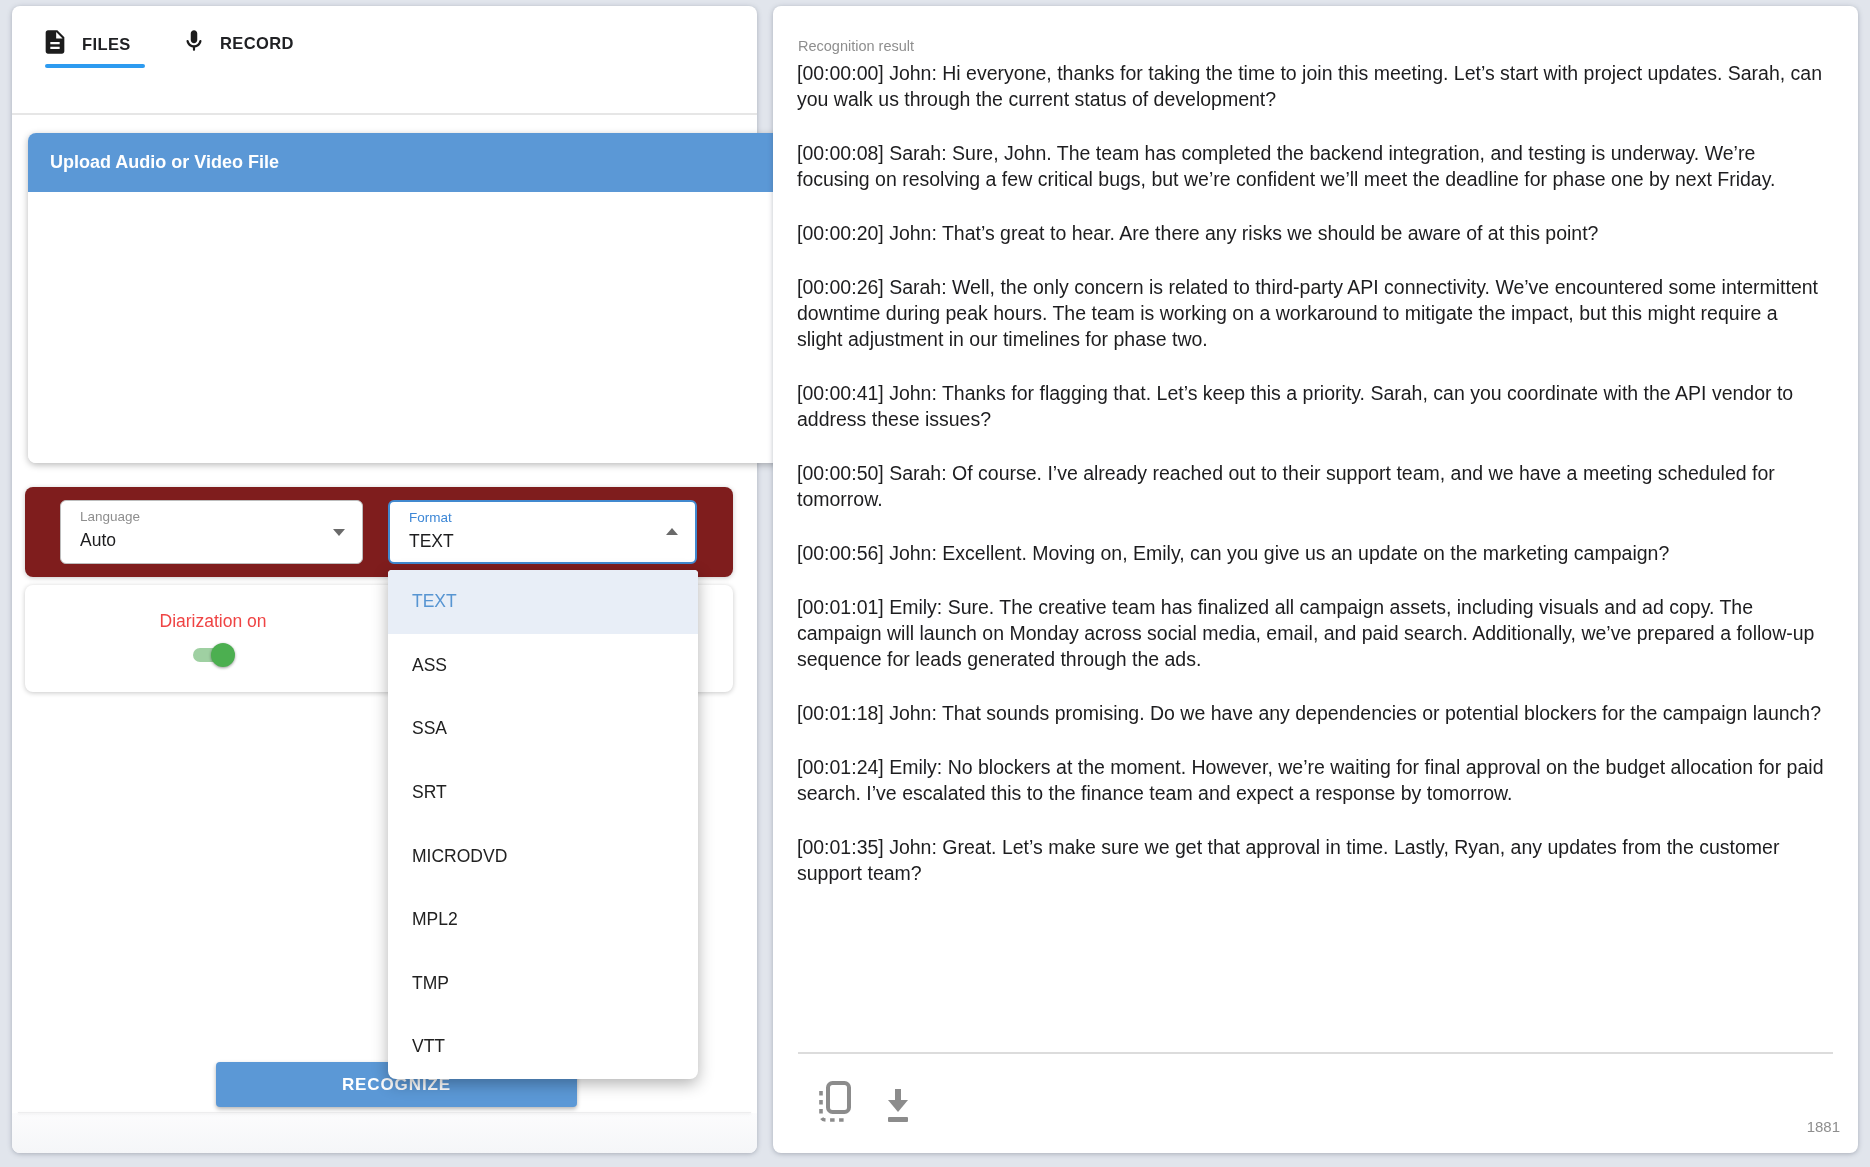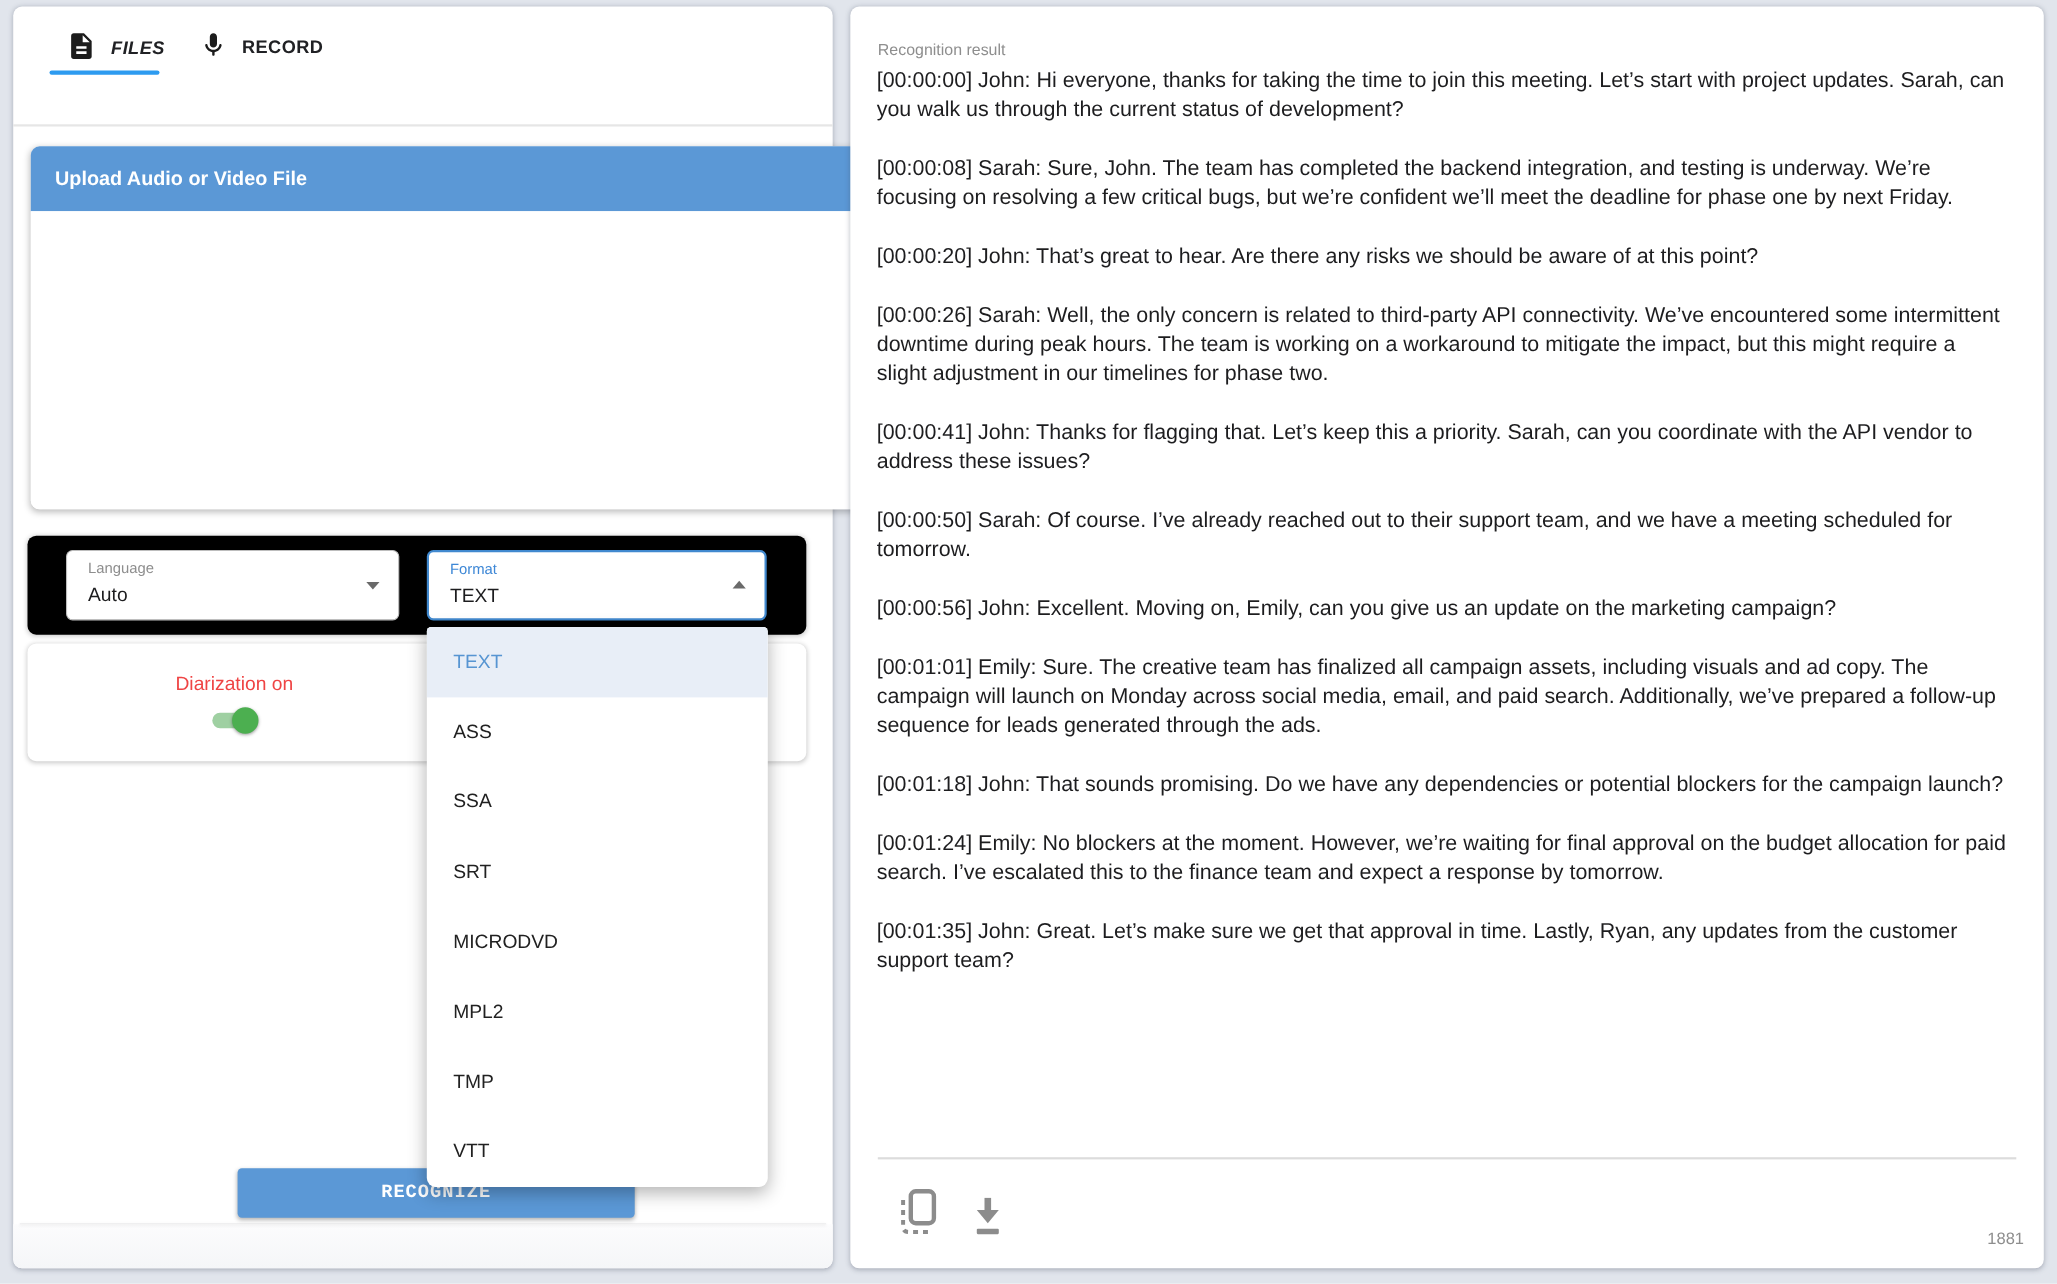--- a/index.html
+++ b/index.html
@@ -12,21 +12,21 @@
   }
   .panel {
     position:absolute; top:6px; height:1147px; background:#fff;
     border-radius:8px; box-shadow:0 1px 5px rgba(60,70,90,.35);
   }
   .left-panel  { left:12px;  width:745px; }
   .right-panel { left:773px; width:1085px; }
 
   
   .tab { position:absolute; top:22px; display:flex; align-items:center; gap:13px; cursor:pointer; }
-  .tab-files  { left:48px;font-style:italic; }
+  .tab-files  { left:29px; }
   .tab-record { left:169px; }
   .tab-label { font-size:16.5px; font-weight:600; letter-spacing:.4px; color:#202124; }
   .tab-underline { position:absolute; left:33px; top:58px; width:100px; height:3.5px; background:#2d9bf0; border-radius:2px; }
   .tabs-divider { position:absolute; left:0; right:0; top:107px; height:1.5px; background:#e6e6e6; }
 
   
   .upload-card {
     position:absolute; left:16px; top:127px; width:859px; height:330px;
     border-radius:8px; box-shadow:0 2px 7px rgba(0,0,0,.28); background:#fff;
   }
@@ -37,21 +37,21 @@
   .upload-title { color:#fff; font-size:18px; font-weight:700; }
   .upload-add-btn {
     position:absolute; right:13px; top:13px; width:34px; height:34px; background:#fff;
     border:none; border-radius:6px; display:flex; align-items:center; justify-content:center; cursor:pointer;
   }
   .upload-body { position:absolute; top:59px; left:0; right:0; bottom:0; background:#fff; border-radius:0 0 8px 8px; }
 
   
   .selects-card {
     position:absolute; left:13px; top:481px; width:708px; height:90px;
-    background:#000000; border-radius:8px; box-shadow:0 1px 5px rgba(0,0,0,.22);padding-left:48px;
+    background:#7f1d1d; border-radius:8px; box-shadow:0 1px 5px rgba(0,0,0,.22);padding-left:48px;
   }
   .select-box { position:absolute; top:13px; height:64px; border-radius:6px; cursor:pointer; background:#fff; }
   .select-language { left:35px;  width:303px; border:1.5px solid #bdbdbd; }
   .select-format   { left:363px; width:309px; border:2px solid #4189cf; }
   .select-label { position:absolute; left:19px; top:8px; font-size:13.5px; color:#8e8e8e; }
   .select-format .select-label { color:#3d87d6; }
   .select-value { position:absolute; left:19px; top:29px; font-size:17.5px; color:#1d1d1f; }
   .arrow-down { position:absolute; right:17px; top:28px; width:0; height:0;
     border-left:6.5px solid transparent; border-right:6.5px solid transparent; border-top:7.5px solid #6a6a6a; }
   .arrow-up { position:absolute; right:17px; top:26px; width:0; height:0;
@@ -69,21 +69,21 @@
   .diarization-label { font-size:17.5px; color:#ef4444; }
   .switch { position:relative; width:40px; height:24px; cursor:pointer; }
   .switch-track { position:absolute; left:0; top:5px; width:38px; height:14px; border-radius:7px; background:#9fd0a2; }
   .switch-knob { position:absolute; right:-2px; top:0; width:24px; height:24px; border-radius:50%;
     background:#4caf50; box-shadow:0 1px 3px rgba(0,0,0,.4); }
 
   
   .recognize-button {
     position:absolute; left:204px; top:1056px; width:361px; height:45px;
     background:#5b98d6; color:#fff; border:none; border-radius:4px;
-    font-family:Liberation Mono, monospace; font-size:17px; font-weight:700; letter-spacing:.9px;
+    font-family:Liberation Sans, sans-serif; font-size:17px; font-weight:700; letter-spacing:.9px;
     box-shadow:0 2px 4px rgba(0,0,0,.3); cursor:pointer; z-index:5;
   }
   .left-footer-edge { position:absolute; left:6px; right:6px; top:1106px; height:1px;
     background:#ededee; box-shadow:0 1px 3px rgba(0,0,0,.10); }
   .left-footer { position:absolute; left:0; right:0; top:1107px; bottom:0;
     background:linear-gradient(#fcfcfd,#f5f6f8); border-radius:0 0 8px 8px; }
 
   
   .format-menu {
     position:absolute; left:388px; top:570px; width:310px; z-index:20;

